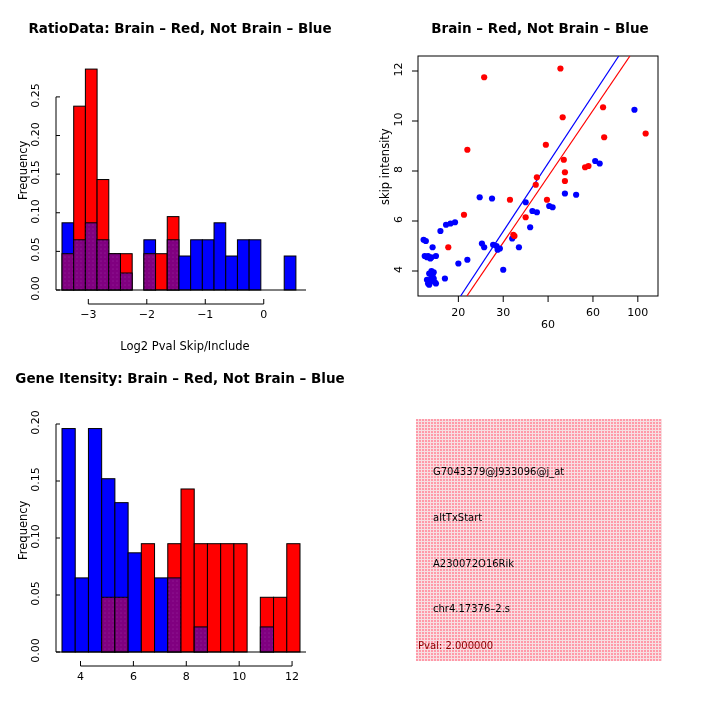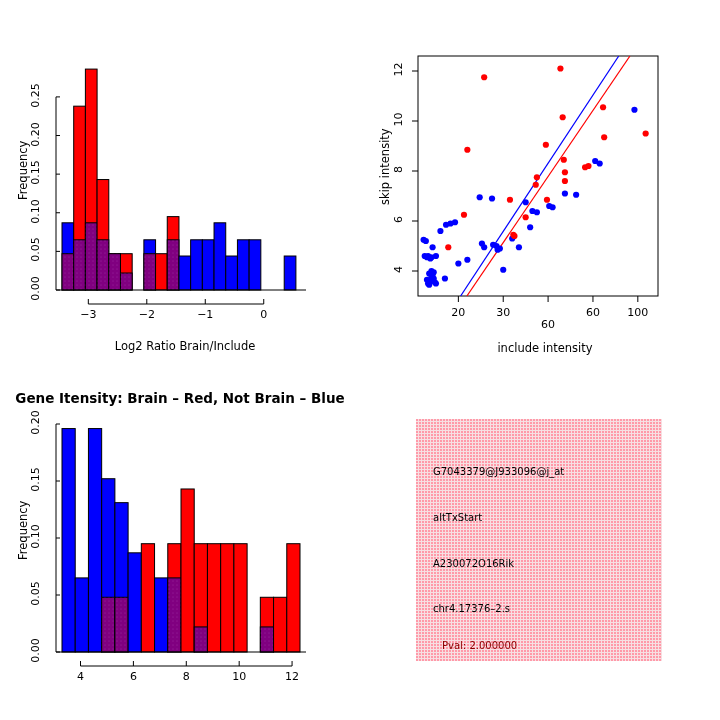--- a/index.html
+++ b/index.html
@@ -34,22 +34,23 @@
     font-family:"DejaVu Sans",sans-serif;
   }
   .infotext.pval{color:#8b0000;}
 </style>
 </head>
 <body>
 
 <div id="root">
 
   <div class="panel" id="p-ratio" style="left:0px;top:0px;width:360px;height:360px;">
+    <div class="ptitle" style="top:20px;">RatioData: Brain – Red, Not Brain – Blue</div>
     <div class="ylabel" style="left:16px;top:200px;">Frequency</div>
-    <div class="axlabel" style="left:60px;top:339px;width:250px;">Log2 Ratio Brain/Include</div>
+    <div class="axlabel" style="left:60px;top:339px;width:250px;">Log2 Pval Skip/Include</div>
     <svg id="svg-ratio" width="360" height="360">
         <defs>
           <pattern id="dots-svg-ratio" width="4" height="4" patternUnits="userSpaceOnUse">
             <circle cx="1" cy="1" r="0.45" fill="#c06ad0" opacity="0.75"></circle>
           </pattern>
         </defs>
         <g>
           <rect x="62.00" y="222.80" width="11.70" height="67.20" fill="#0000ff" stroke="#000" stroke-width="1"></rect>
           <rect x="62.00" y="253.70" width="11.70" height="36.30" fill="#800080" stroke="#000" stroke-width="1"></rect>
           <rect x="62.00" y="253.70" width="11.70" height="36.30" fill="url(#dots-svg-ratio)" stroke="none"></rect>
@@ -138,22 +139,22 @@
         <div class="ticklab vert" style="width: 40px; left: 15px; top: 127.517px;">0.20</div>
         <div class="ticklab vert" style="width: 40px; left: 15px; top: 88.8966px;">0.25</div>
         <div class="ticklab" style="width: 40px; left: 68.3145px; top: 308px;">−3</div>
         <div class="ticklab" style="width: 40px; left: 126.791px; top: 308px;">−2</div>
         <div class="ticklab" style="width: 40px; left: 185.268px; top: 308px;">−1</div>
         <div class="ticklab" style="width: 40px; left: 243.744px; top: 308px;">0</div>
       </div>
   </div>
 
   <div class="panel" id="p-scatter" style="left:360px;top:0px;width:360px;height:360px;">
+    <div class="ptitle" style="top:20px;">Brain – Red, Not Brain – Blue</div>
     <div class="ylabel" style="left:18px;top:205px;">skip intensity</div>
-    <div class="axlabel" style="left:60px;top:341px;width:250px;">include intensity</div>
     <svg id="svg-scatter" width="360" height="360">
         <rect x="58" y="56" width="240" height="240" fill="none" stroke="#000" stroke-width="1"></rect>
         <defs>
           <clipPath id="clip-svg-scatter">
             <rect x="58" y="56" width="240" height="240"></rect>
           </clipPath>
         </defs>
         <g clip-path="url(#clip-svg-scatter)">
           <line x1="100.61682242990653" y1="296" x2="258.74766355140184" y2="56" stroke="#0000ff" stroke-width="1.2"></line>
           <line x1="106.89719626168224" y1="296" x2="269.96261682242994" y2="56" stroke="#ff0000" stroke-width="1.2"></line>
@@ -251,21 +252,21 @@
         <div class="ticklab vert" style="width: 30px; left: 23px; top: 63px;">12</div>
         <div class="ticklab" style="width: 40px; left: 78.3738px; top: 306px;">20</div>
         <div class="ticklab" style="width: 40px; left: 123.234px; top: 306px;">30</div>
         <div class="ticklab" style="width: 40px; left: 168.093px; top: 306px; margin-top: 12px;">60</div>
         <div class="ticklab" style="width: 40px; left: 212.953px; top: 306px;">60</div>
         <div class="ticklab" style="width: 40px; left: 257.813px; top: 306px;">100</div>
       </div>
   </div>
 
   <div class="panel" id="p-gene" style="left:0px;top:360px;width:360px;height:360px;">
-    <div class="ptitle" style="top:30px;">Gene Itensity: Brain – Red, Not Brain – Blue</div>
+    <div class="ptitle" style="top:10px;">Gene Itensity: Brain – Red, Not Brain – Blue</div>
     <div class="ylabel" style="left:16px;top:200px;">Frequency</div>
     <svg id="svg-gene" width="360" height="360">
         <defs>
           <pattern id="dots-svg-gene" width="4" height="4" patternUnits="userSpaceOnUse">
             <circle cx="1" cy="1" r="0.45" fill="#c06ad0" opacity="0.75"></circle>
           </pattern>
         </defs>
         <g>
           <rect x="62.00" y="68.56" width="13.22" height="223.44" fill="#0000ff" stroke="#000" stroke-width="1"></rect>
         </g>
@@ -355,17 +356,17 @@
       </div>
   </div>
 
   <div class="panel" id="p-info" style="left:360px;top:360px;width:360px;height:360px;">
     <div class="infobox" id="infobox" style="left: 56px; top: 59px; width: 246px; height: 242px; background: radial-gradient(circle at 1px 1px, rgba(255, 150, 165, 0.95) 1px, transparent 1.2px) 0% 0% / 3px 3px rgb(247, 223, 226);"></div>
     <div id="info-lines">
         <div class="infotext" style="left: 73px; top: 106px; color: rgb(0, 0, 0);">G7043379@J933096@j_at</div>
         <div class="infotext" style="left: 73px; top: 152px; color: rgb(0, 0, 0);">altTxStart</div>
         <div class="infotext" style="left: 73px; top: 198px; color: rgb(0, 0, 0);">A230072O16Rik</div>
         <div class="infotext" style="left: 73px; top: 243px; color: rgb(0, 0, 0);">chr4.17376–2.s</div>
-        <div class="infotext pval" style="left: 82px; top: 280px; color: rgb(139, 0, 0);">Pval: 2.000000</div>
+        <div class="infotext pval" style="left: 58px; top: 280px; color: rgb(139, 0, 0);">Pval: 2.000000</div>
       </div>
   </div>
 
 </div>
 
 </body></html>

